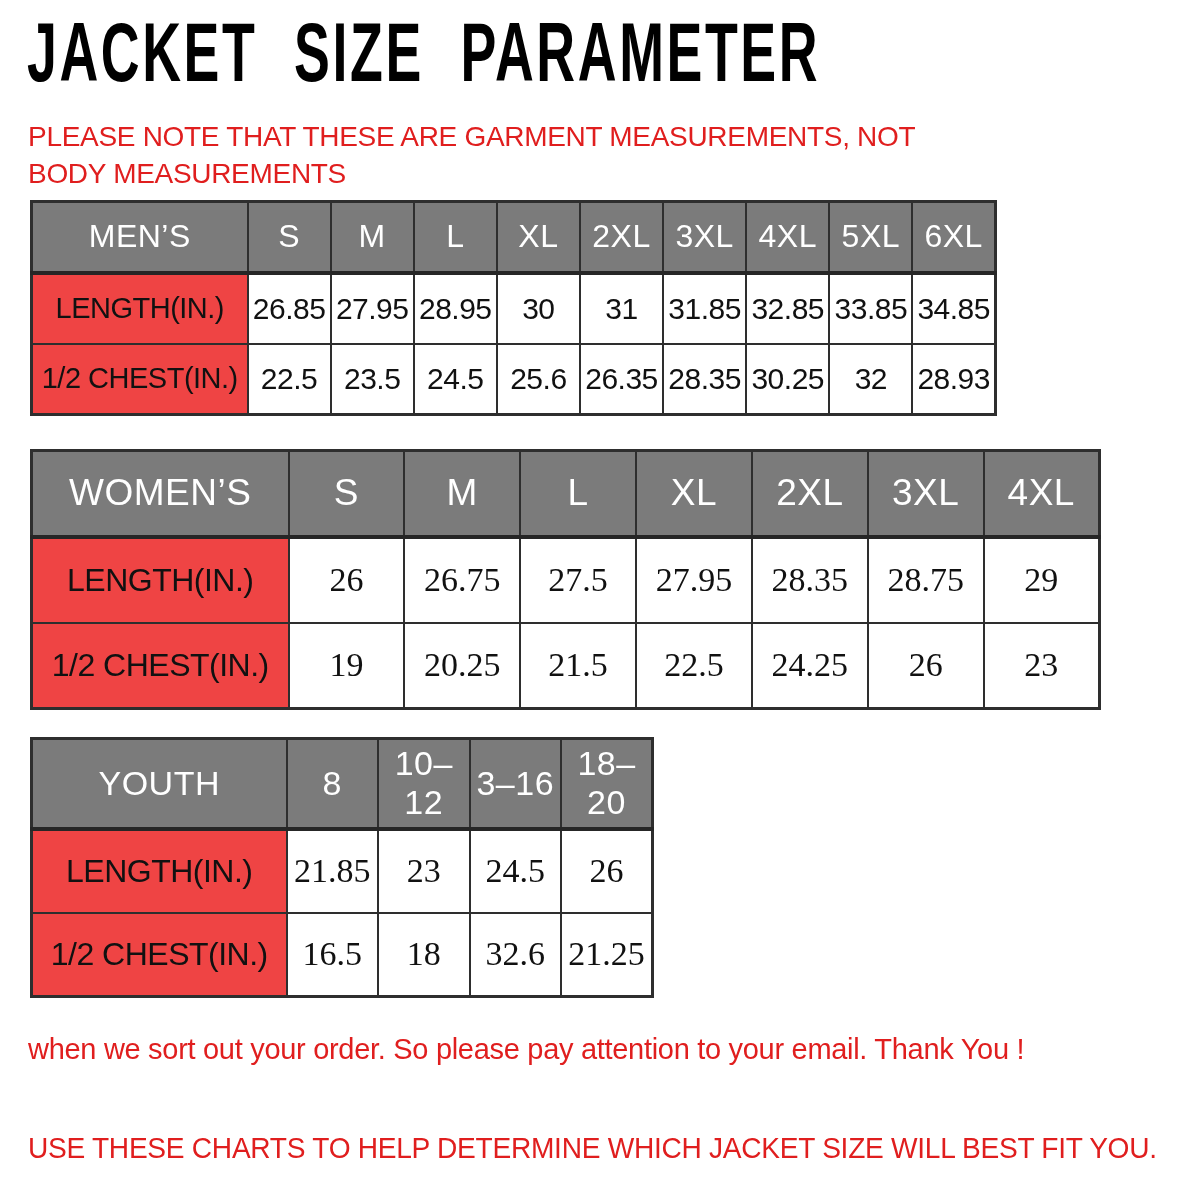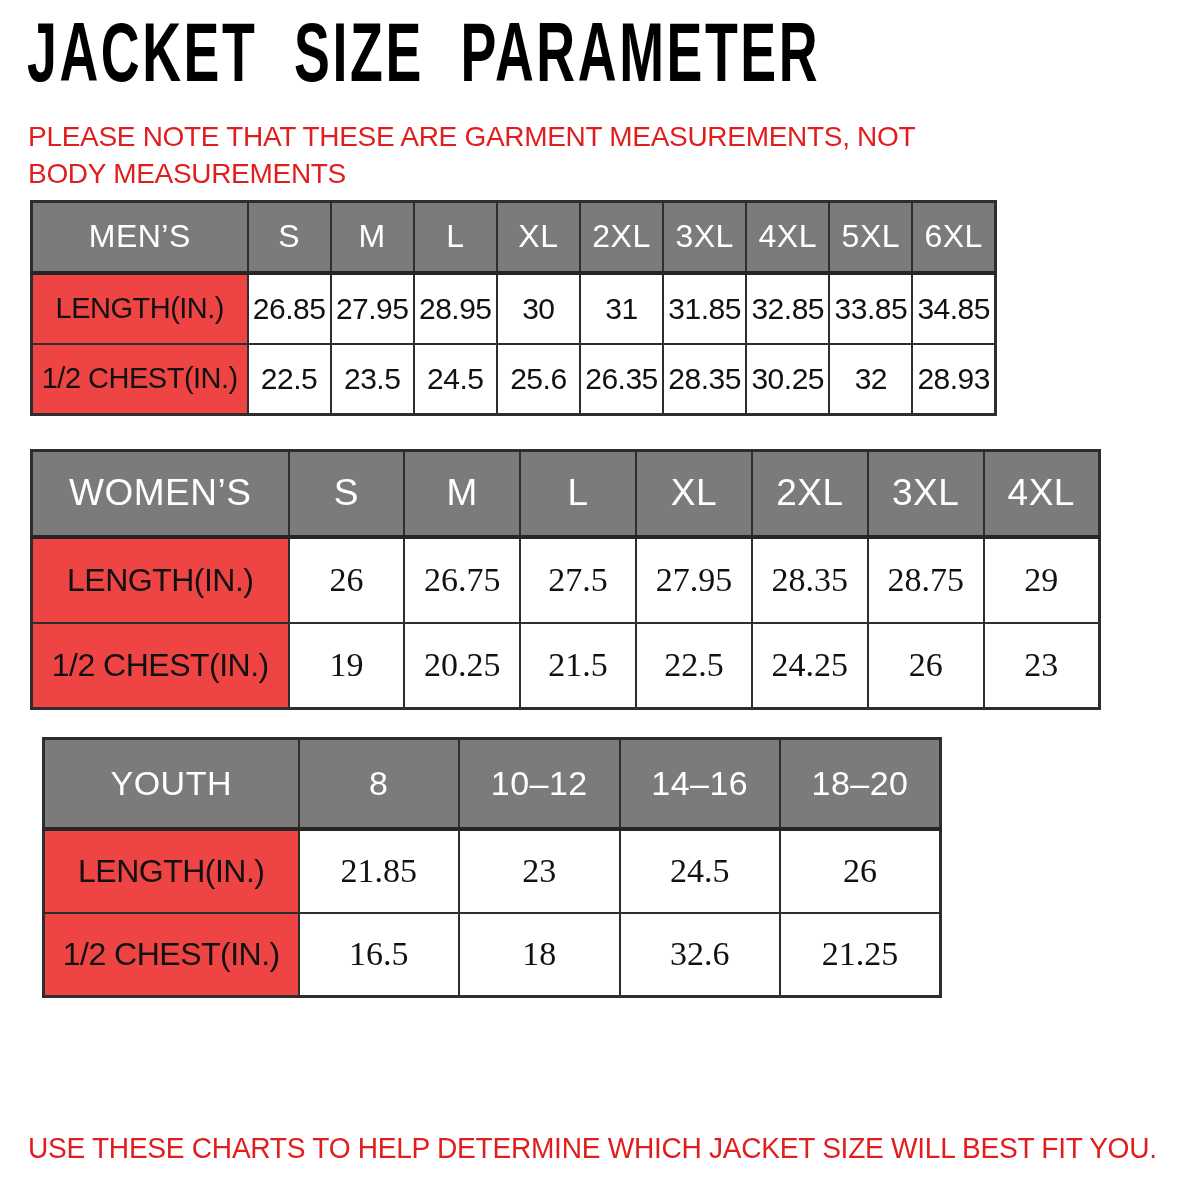--- a/index.html
+++ b/index.html
@@ -59,21 +59,21 @@
   .tbl-mens thead th{font-size:32px;}
   .tbl-mens tbody th{font-size:29px;}
   .tbl-mens tbody td{font-size:30px;font-family:"Liberation Sans",sans-serif;letter-spacing:-0.5px;margin-top:28px;}
   
   .tbl-womens{left:30px;top:449px;width:1071px;}
   .tbl-womens tr{height:86px;}
   .tbl-womens thead th{font-size:37px;}
   .tbl-womens tbody th{font-size:32px;}
   .tbl-womens tbody td{font-size:34px;font-family:"Liberation Serif",serif;}
   
-  .tbl-youth{left:30px;top:737px;width:900px;margin-left:12px;}
+  .tbl-youth{left:30px;top:737px;width:624px;}
   .tbl-youth thead tr{height:90px;}
   .tbl-youth tbody tr{height:84px;}
   .tbl-youth thead th{font-size:34px;}
   .tbl-youth tbody th{font-size:32px;}
   .tbl-youth tbody td{font-size:34px;font-family:"Liberation Serif",serif;text-align:center;}
   
   .footer-para{
     position:absolute;left:28px;top:1026px;width:1160px;
     font-size:29px;line-height:46px;
     letter-spacing:-0.3px;
@@ -203,21 +203,21 @@
       <col>
       <col>
       <col>
       <col>
     </colgroup>
     <thead>
       <tr>
         <th>YOUTH</th>
         <th>8</th>
         <th>10–12</th>
-        <th>14–16</th>
+        <th>3–16</th>
         <th>18–20</th>
       </tr>
     </thead>
     <tbody>
       <tr>
         <th>LENGTH(IN.)</th>
         <td>21.85</td>
         <td>23</td>
         <td>24.5</td>
         <td>26</td>
@@ -226,15 +226,16 @@
         <th>1/2 CHEST(IN.)</th>
         <td>16.5</td>
         <td>18</td>
         <td>32.6</td>
         <td>21.25</td>
       </tr>
     </tbody>
   </table>
 
 <div class="footer-para">
+  <div>when we sort out your order. So please pay attention to your email. Thank You !</div>
 </div>
 
 <div class="footer-advice">USE THESE CHARTS TO HELP DETERMINE WHICH JACKET SIZE WILL BEST FIT YOU.</div>
 
 </body></html>

